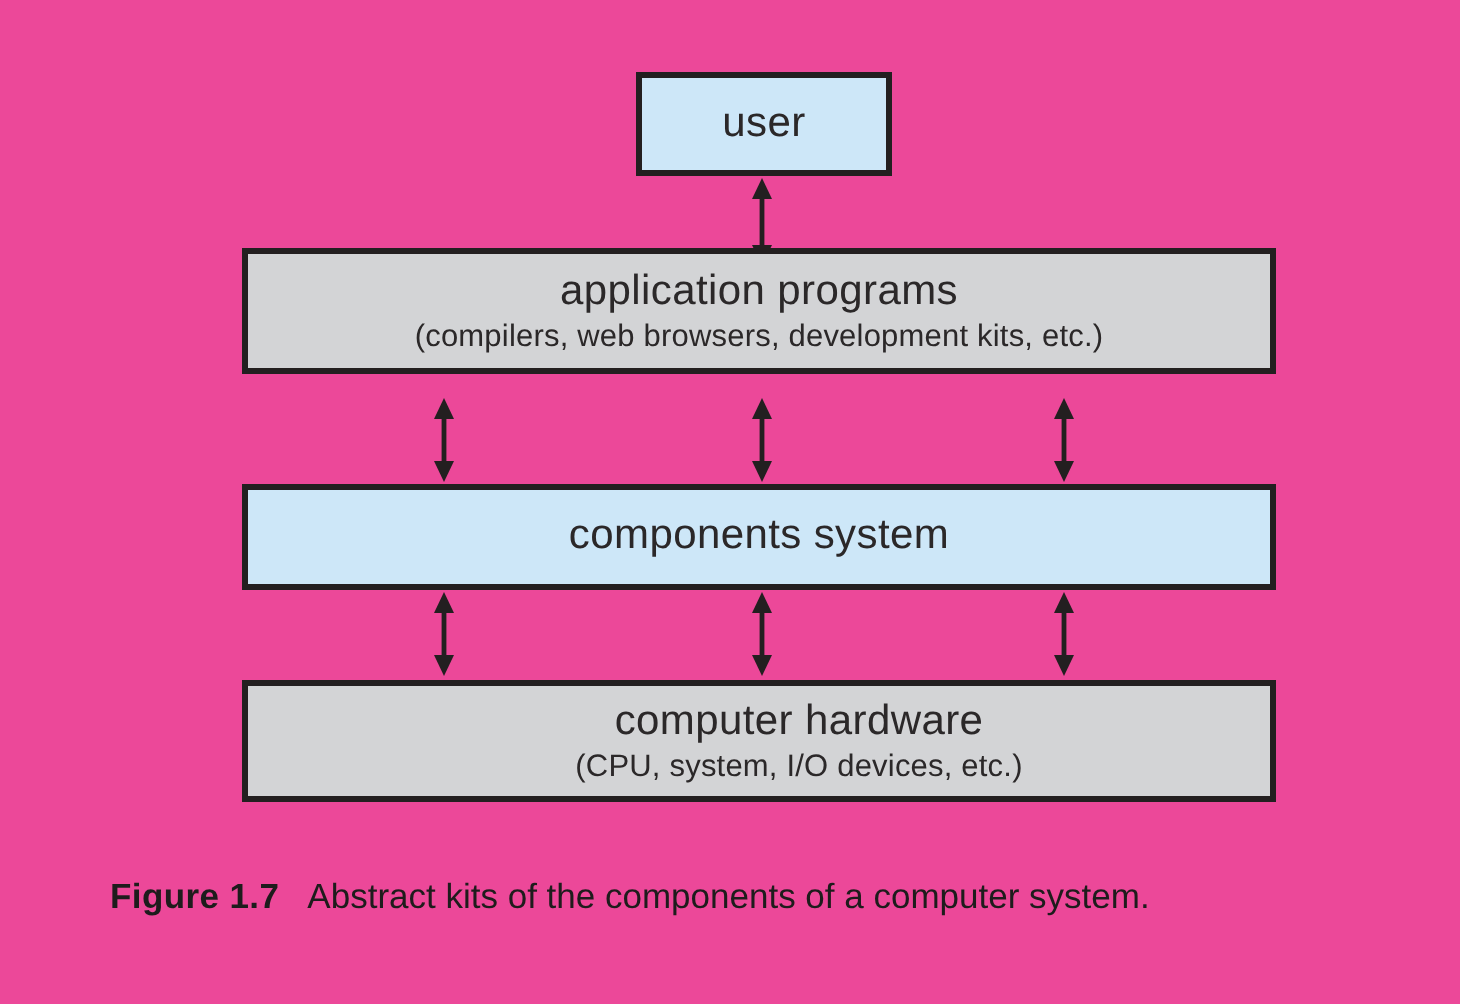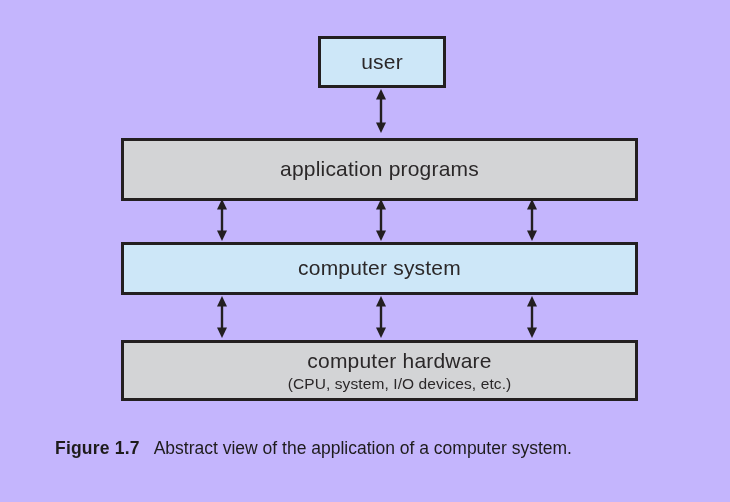--- a/index.html
+++ b/index.html
@@ -4,21 +4,21 @@
 <style>
   html, body {
     margin: 0;
     padding: 0;
     background: #ffffff;
   }
   .stage {
     position: relative;
     width: 730px;
     height: 502px;
-    background: #c4b5fd;
+    background: #ec4899;
     overflow: hidden;
     font-family: "Liberation Sans", "DejaVu Sans", sans-serif;
   }
   .box {
     position: absolute;
     box-sizing: border-box;
     border: 3px solid var(--outline, #231f20);
     display: flex;
     flex-direction: column;
     align-items: center;
@@ -35,21 +35,21 @@
     letter-spacing: 0.2px;
   }
   .box-sublabel {
     font-size: 15.5px;
     color: #2b2829;
     margin-top: 2px;
     letter-spacing: 0.1px;
   }
 
   #box-user   { left: 318px; top: 36px;  width: 128px; height: 52px; }
-  #box-apps   { left: 121px; top: 138px; width: 517px; height: 63px; }
+  #box-apps   { left: 121px; top: 124px; width: 517px; height: 63px; }
   #box-os     { left: 121px; top: 242px; width: 517px; height: 53px; }
   #box-hw     { left: 121px; top: 340px; width: 517px; height: 61px; padding-left: 40px; }
 
   .arrow { position: absolute; }
   .arrow line    { stroke: var(--outline, #231f20); stroke-width: 2.4; }
   .arrow polygon { fill:   var(--outline, #231f20); }
 
   .caption {
     position: absolute;
     left: 55px;
@@ -74,40 +74,41 @@
   </div>
 
   <svg class="arrow" style="left:374px; top:89px;" width="14" height="44" viewBox="0 0 14 44">
     <line x1="7" y1="8" x2="7" y2="36"></line>
     <polygon points="7,0 2,10.5 12,10.5"></polygon>
     <polygon points="7,44 2,33.5 12,33.5"></polygon>
   </svg>
 
   <div class="box gray" id="box-apps">
     <div class="box-label">application programs</div>
+    <div class="box-sublabel">(compilers, web browsers, development kits, etc.)</div>
   </div>
 
   <svg class="arrow" style="left:215px; top:199px;" width="14" height="42" viewBox="0 0 14 42">
     <line x1="7" y1="8" x2="7" y2="34"></line>
     <polygon points="7,0 2,10.5 12,10.5"></polygon>
     <polygon points="7,42 2,31.5 12,31.5"></polygon>
   </svg>
   <svg class="arrow" style="left:374px; top:199px;" width="14" height="42" viewBox="0 0 14 42">
     <line x1="7" y1="8" x2="7" y2="34"></line>
     <polygon points="7,0 2,10.5 12,10.5"></polygon>
     <polygon points="7,42 2,31.5 12,31.5"></polygon>
   </svg>
   <svg class="arrow" style="left:525px; top:199px;" width="14" height="42" viewBox="0 0 14 42">
     <line x1="7" y1="8" x2="7" y2="34"></line>
     <polygon points="7,0 2,10.5 12,10.5"></polygon>
     <polygon points="7,42 2,31.5 12,31.5"></polygon>
   </svg>
 
   <div class="box blue" id="box-os">
-    <div class="box-label">computer system</div>
+    <div class="box-label">components system</div>
   </div>
 
   <svg class="arrow" style="left:215px; top:296px;" width="14" height="42" viewBox="0 0 14 42">
     <line x1="7" y1="8" x2="7" y2="34"></line>
     <polygon points="7,0 2,10.5 12,10.5"></polygon>
     <polygon points="7,42 2,31.5 12,31.5"></polygon>
   </svg>
   <svg class="arrow" style="left:374px; top:296px;" width="14" height="42" viewBox="0 0 14 42">
     <line x1="7" y1="8" x2="7" y2="34"></line>
     <polygon points="7,0 2,10.5 12,10.5"></polygon>
@@ -118,16 +119,16 @@
     <polygon points="7,0 2,10.5 12,10.5"></polygon>
     <polygon points="7,42 2,31.5 12,31.5"></polygon>
   </svg>
 
   <div class="box gray" id="box-hw">
     <div class="box-label">computer hardware</div>
     <div class="box-sublabel">(CPU, system, I/O devices, etc.)</div>
   </div>
 
   <div class="caption">
-    <span class="cap-label">Figure 1.7</span><span class="cap-text">Abstract view of the application of a computer system.</span>
+    <span class="cap-label">Figure 1.7</span><span class="cap-text">Abstract kits of the components of a computer system.</span>
   </div>
 
 </div>
 
 </body></html>

